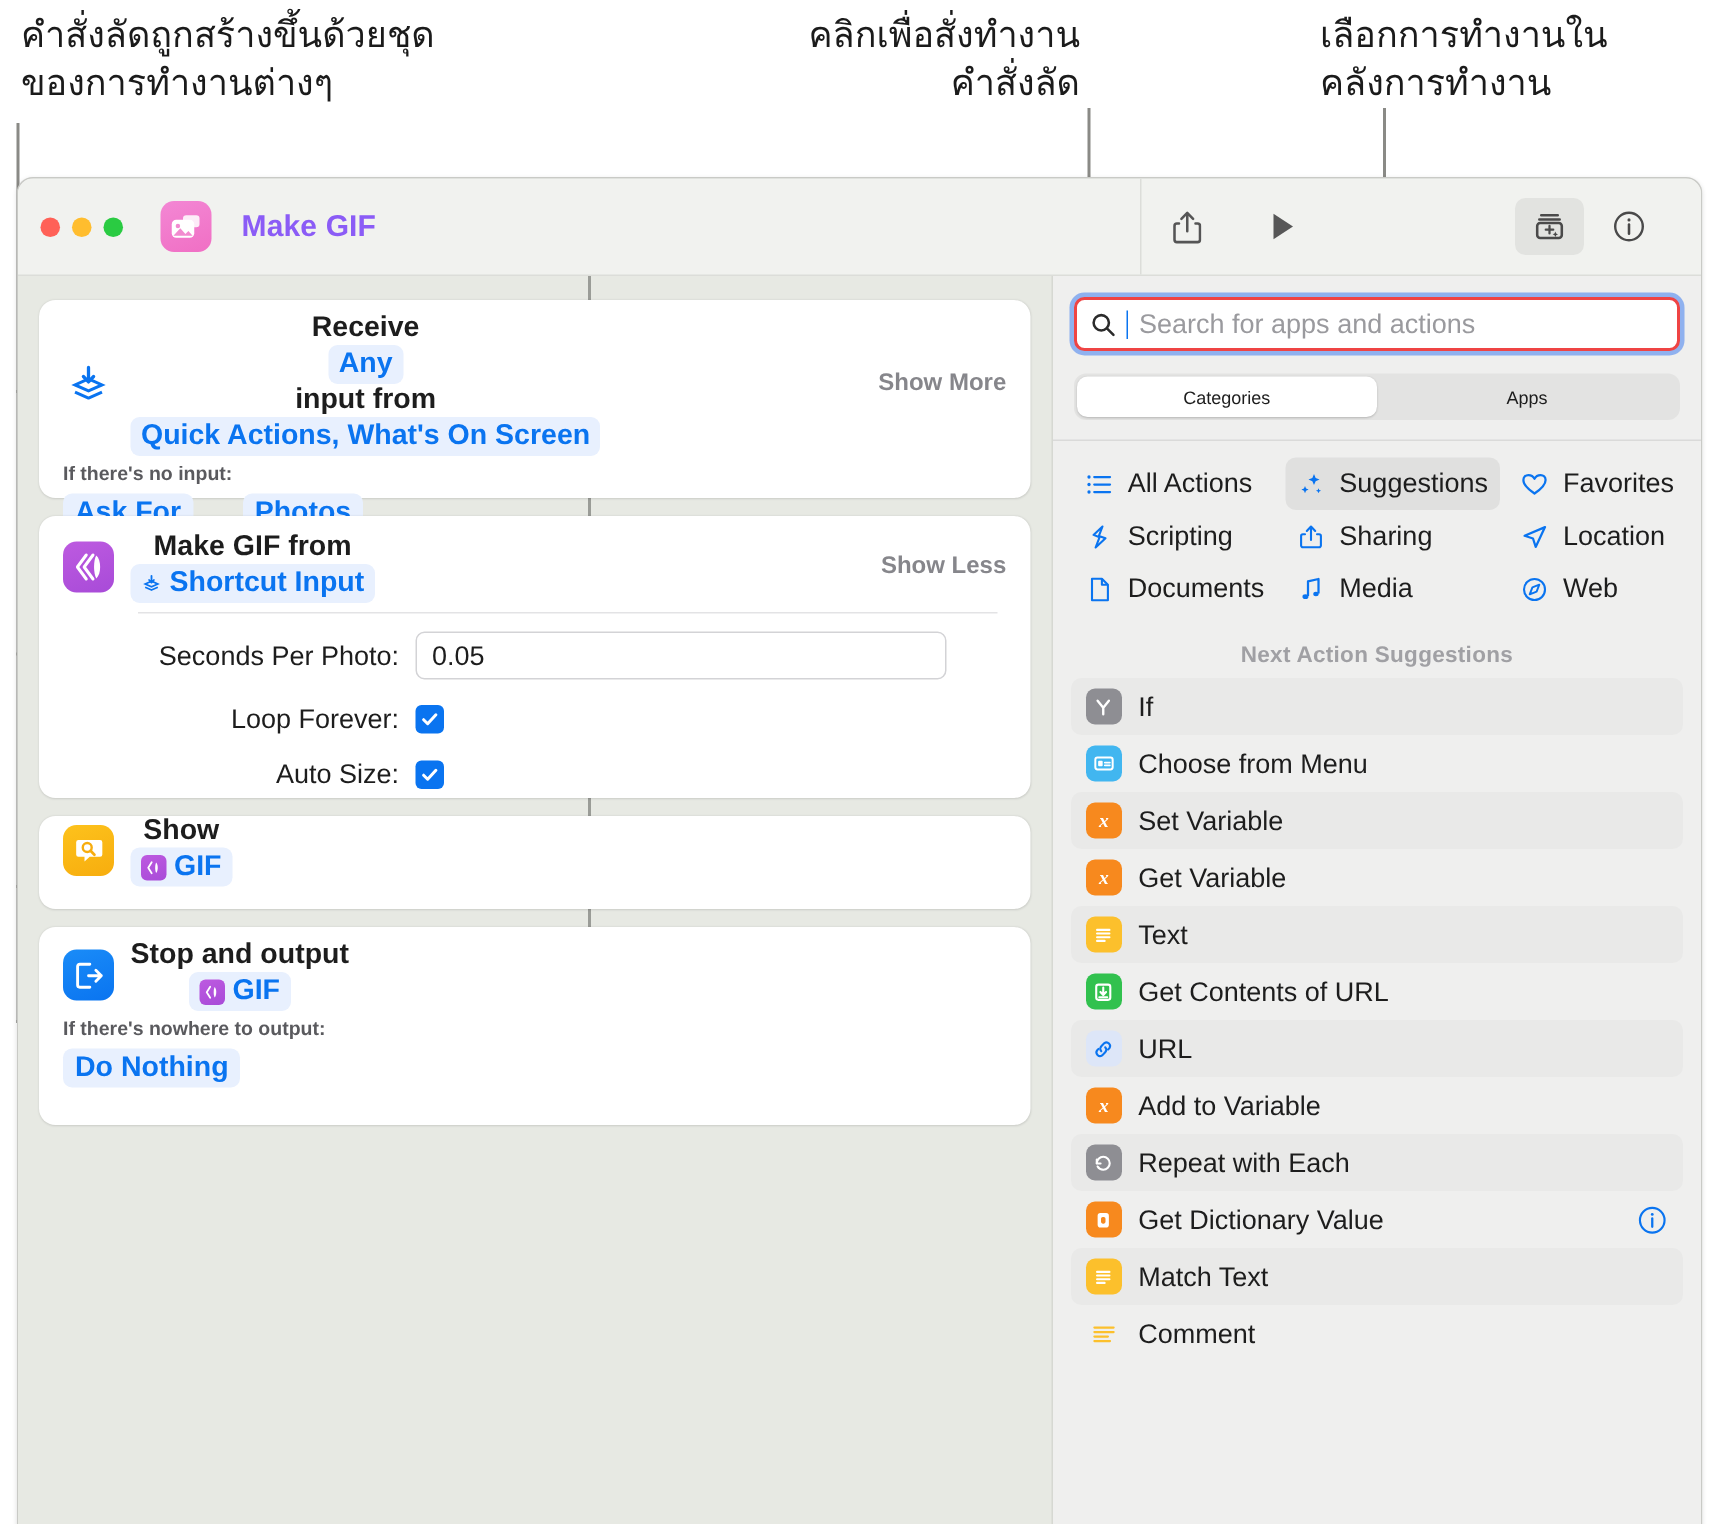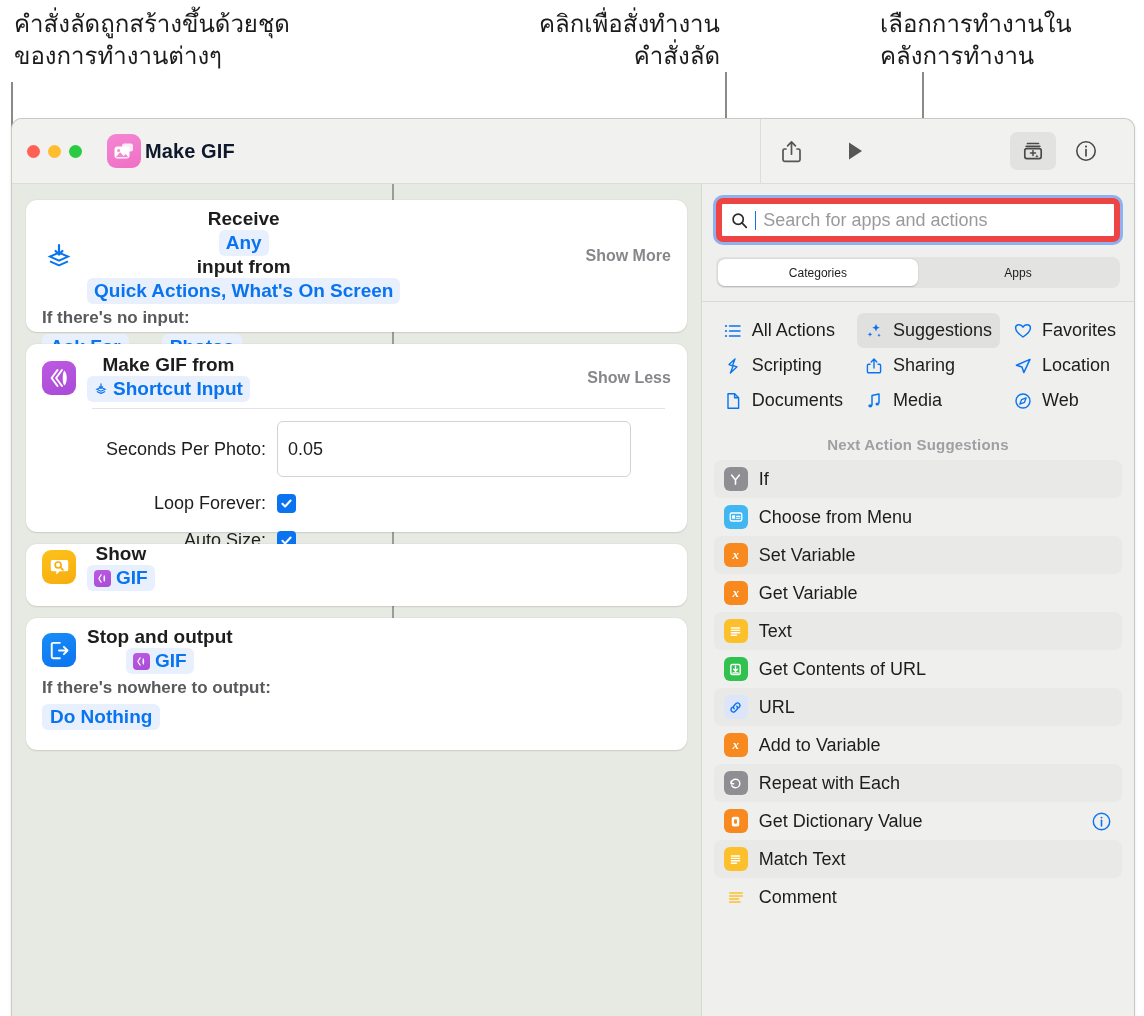--- a/index.html
+++ b/index.html
@@ -40,21 +40,21 @@
   .dot{width:13px;height:13px;border-radius:50%;}
   .dot.r{background:#ff6157;}
   .dot.y{background:#ffbd2e;}
   .dot.g{background:#2acb42;}
 
   .app-icon{
     width:34px;height:34px;border-radius:9px;margin-left:25px;
     background:linear-gradient(160deg,#f387d4,#f06fc4);
     display:flex;align-items:center;justify-content:center;
   }
-  .win-title{font-size:20px;font-weight:700;color:#0f172a;margin-left:4px;letter-spacing:.1px;}
+  .win-title{font-size:20px;font-weight:700;color:#8b5cf6;margin-left:20px;letter-spacing:.1px;}
 
   .tb-btn{
     width:40px;height:34px;display:flex;align-items:center;justify-content:center;
     border-radius:7px;margin-left:10px;
   }
   .tb-btn.active{background:#e2e3e0;width:46px;height:38px;}
 
   
   .body{display:flex;height:834px;}
   .editor{
@@ -82,39 +82,39 @@
   .act-text .w{margin-right:7px;}
   .chip{
     display:inline-flex;align-items:center;gap:5px;
     background:#e8f0fe;color:#0a74f0;border-radius:6px;
     padding:2px 7px;font-weight:700;font-size:19px;margin-right:7px;
   }
   .chip.plain{padding:2px 8px;}
   .showtoggle{
     margin-left:auto;font-size:16px;color:#86868b;font-weight:600;white-space:nowrap;padding-left:12px;
   }
-  .subnote{font-size:17px;font-weight:700;color:#5a5a5e;padding:4px 16px 0 16px;}
+  .subnote{font-size:13px;font-weight:700;color:#5a5a5e;padding:4px 16px 0 16px;}
   .chiprow{display:flex;gap:26px;padding:6px 16px 14px 16px;}
 
   .divider{height:1px;background:#e3e3e5;margin:6px 22px 0 66px;}
   .param{display:flex;align-items:center;padding:8px 0;}
   .param-label{width:240px;text-align:right;font-size:18px;color:#1d1d1d;padding-right:11px;font-weight:500;}
   .textfield{
     flex:1;margin-right:56px;height:30px;border:1px solid #d3d3d6;border-radius:6px;
-    background:#fff;display:flex;align-items:center;padding:12px 10px;font-size:18px;color:#1d1d1d;
+    background:#fff;display:flex;align-items:center;padding:0 10px;font-size:18px;color:#1d1d1d;
   }
   .checkbox{
     width:19px;height:19px;border-radius:4px;background:#0a74f0;
     display:flex;align-items:center;justify-content:center;
   }
 
   
   .search-wrap{padding:14px 14px 0 14px;}
   .search{
-    height:32px;border-radius:7px;background:#fff;border:6px solid #ef4444;
+    height:32px;border-radius:7px;background:#fff;border:2px solid #ef4444;
     box-shadow:0 0 0 3px rgba(64,126,240,.55);
     display:flex;align-items:center;padding:0 9px;gap:7px;
   }
   .search-ph{font-size:18px;color:#9a9a9e;}
   .caret{width:1.5px;height:19px;background:#0a74f0;}
 
   .segment{
     margin:15px 14px 0 14px;height:31px;background:#e3e3e2;border-radius:8px;
     display:flex;padding:2px;box-sizing:border-box;
   }

